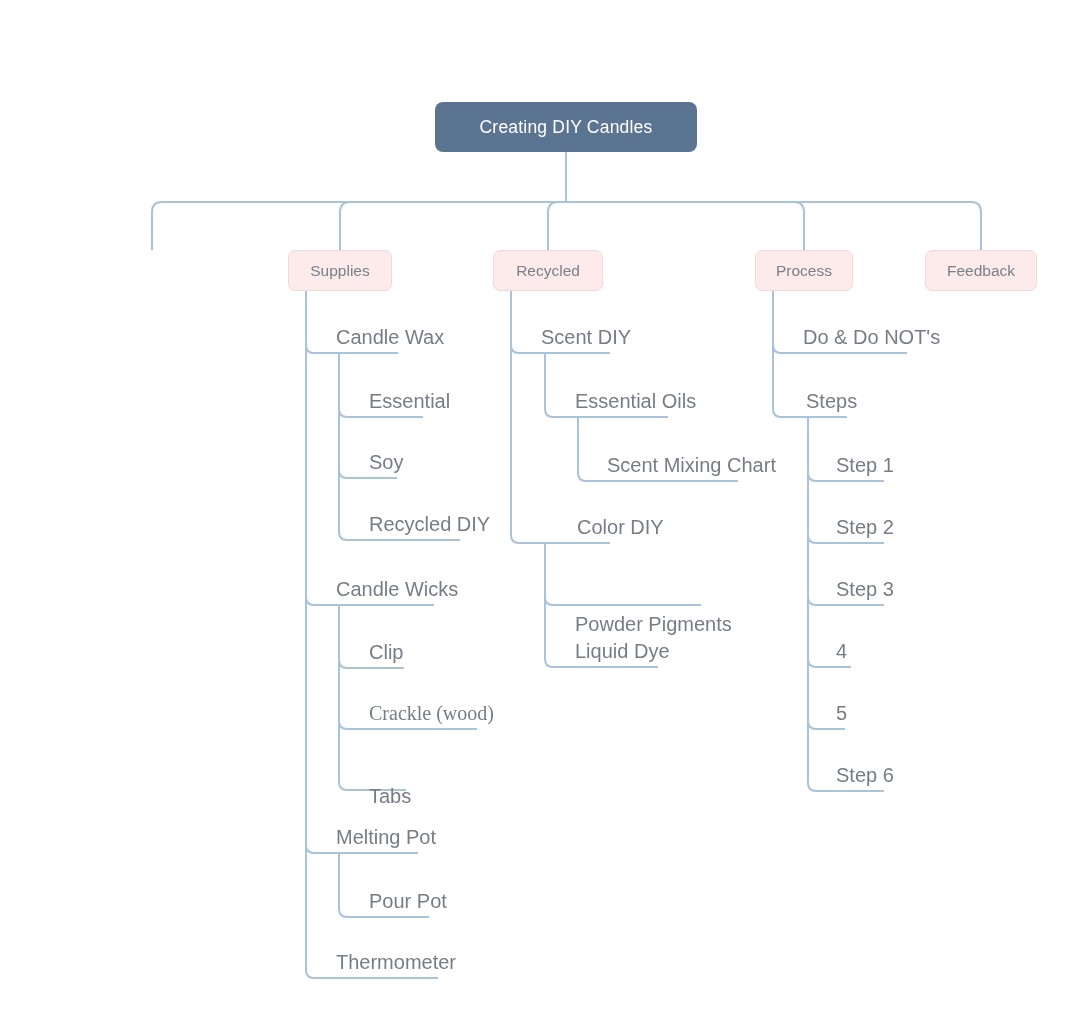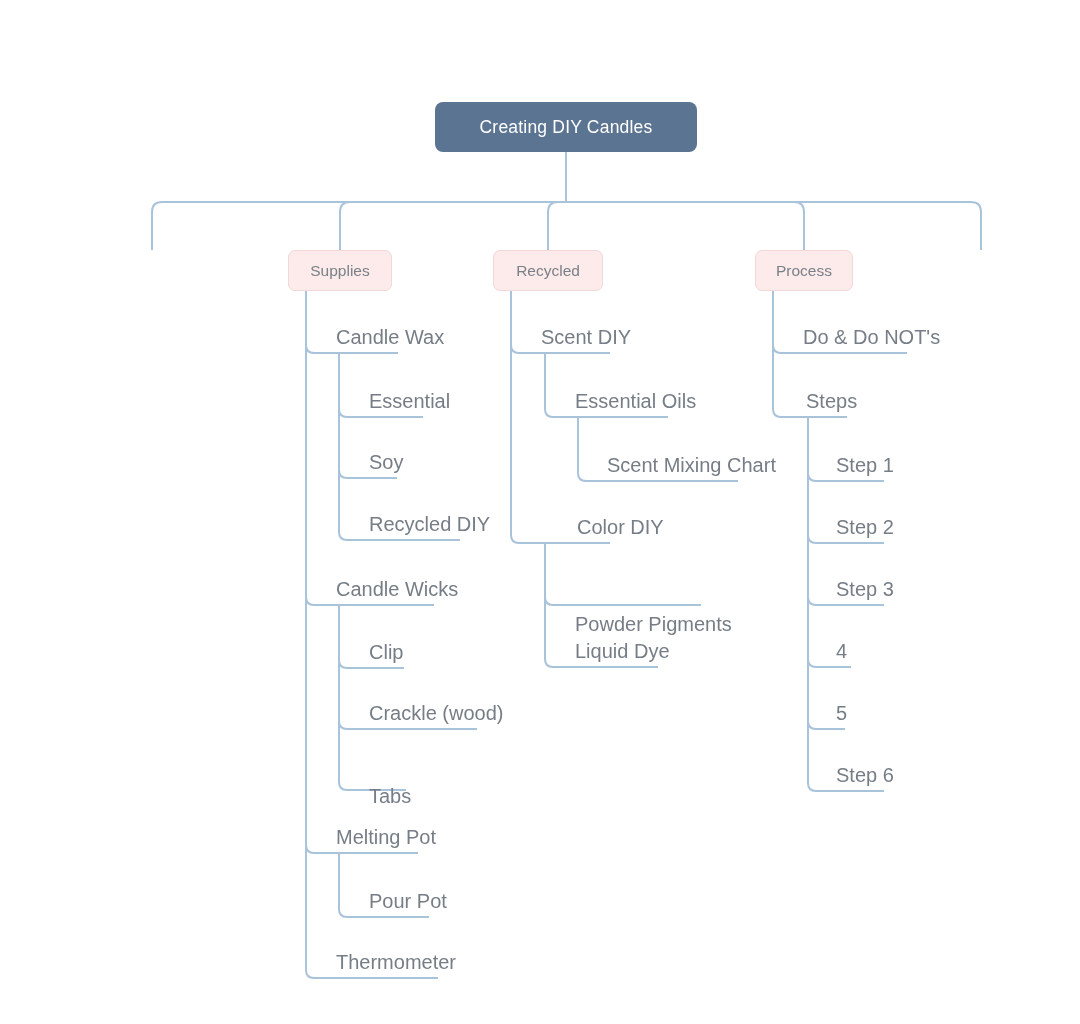--- a/index.html
+++ b/index.html
@@ -76,28 +76,29 @@
     <path class="edge" d="M808,417 V659 Q808,667 816,667 H851"></path>
     <path class="edge" d="M808,417 V721 Q808,729 816,729 H845"></path>
     <path class="edge" d="M808,417 V783 Q808,791 816,791 H884"></path>
   </svg>
 
   <div class="root-node">Creating DIY Candles</div>
 
   <div class="branch-node" style="left:288px; top:250px; width:104px;">Supplies</div>
   <div class="branch-node" style="left:493px; top:250px; width:110px;">Recycled</div>
   <div class="branch-node" style="left:755px; top:250px; width:98px;">Process</div>
+  <div class="branch-node" style="left:925px; top:250px; width:112px;">Feedback</div>
 
   <div class="leaf-label" style="left:336px; top:327px;">Candle Wax</div>
   <div class="leaf-label" style="left:369px; top:391px;">Essential</div>
   <div class="leaf-label" style="left:369px; top:452px;">Soy</div>
   <div class="leaf-label" style="left:369px; top:514px;">Recycled DIY</div>
   <div class="leaf-label" style="left:336px; top:579px;">Candle Wicks</div>
   <div class="leaf-label" style="left:369px; top:642px;">Clip</div>
-  <div class="leaf-label" style="left:369px; top:703px;">Crackle (wood)</div>
+  <div class="leaf-label" style="left:369px; top:703px;font-family:Liberation Serif, serif;">Crackle (wood)</div>
   <div class="leaf-label" style="left:369px; top:764px;margin-top:22px;">Tabs</div>
   <div class="leaf-label" style="left:336px; top:827px;">Melting Pot</div>
   <div class="leaf-label" style="left:369px; top:891px;">Pour Pot</div>
   <div class="leaf-label" style="left:336px; top:952px;">Thermometer</div>
 
   <div class="leaf-label" style="left:541px; top:327px;">Scent DIY</div>
   <div class="leaf-label" style="left:575px; top:391px;">Essential Oils</div>
   <div class="leaf-label" style="left:607px; top:455px;">Scent Mixing Chart</div>
   <div class="leaf-label" style="left:541px; top:517px;margin-left:36px;">Color DIY</div>
   <div class="leaf-label" style="left:575px; top:579px;margin-top:35px;">Powder Pigments</div>

